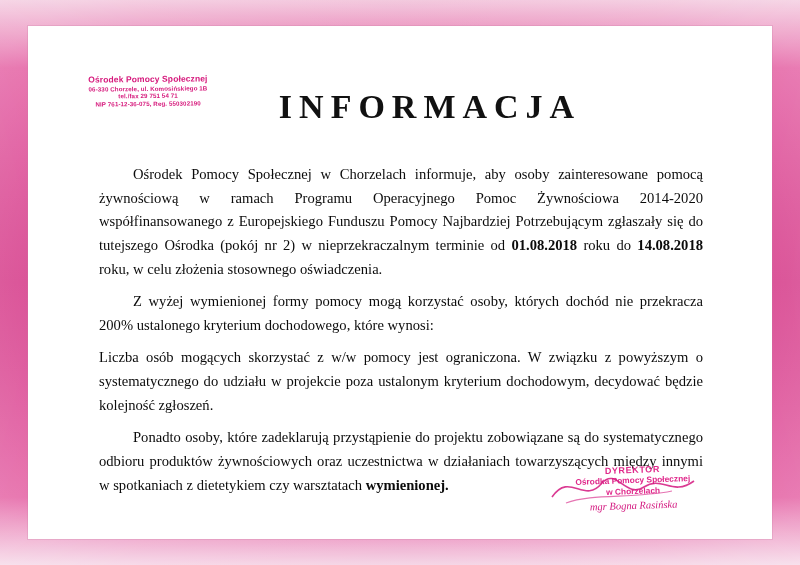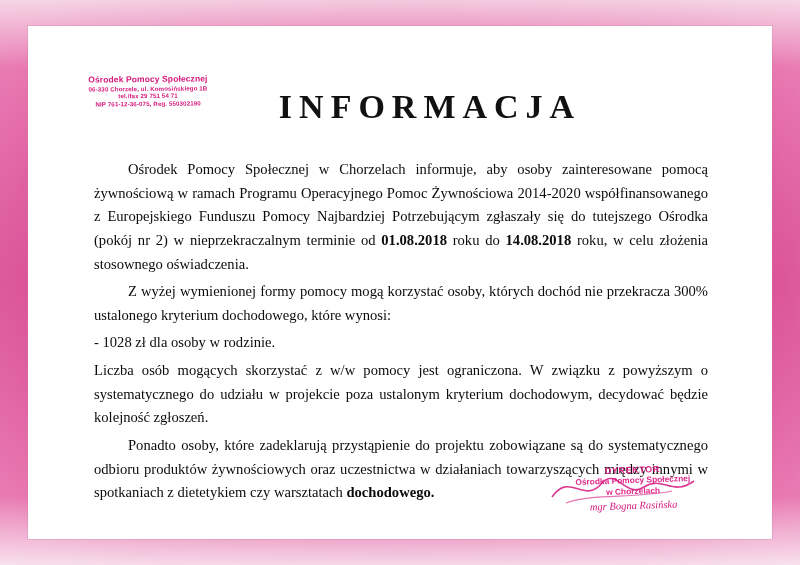--- a/index.html
+++ b/index.html
@@ -102,21 +102,21 @@
     left: 62px;
     top: 128px;
     width: 622px;
     font-family: "Liberation Serif", serif;
     font-size: 14.6px;
     line-height: 1.62;
     color: #0b0b0b;
     text-align: justify;
   }
   .body-text p {
-    margin: 4px;
+    margin: 9px;
   }
   .indent {
     text-indent: 34px;
   }
   b { font-weight: bold; }
 
   
   .stamp-sign {
     position: absolute;
     right: 74px;
@@ -172,27 +172,26 @@
       <div class="s-line3">tel./fax 29 751 54 71</div>
       <div class="s-line4">NIP 761-12-36-075, Reg. 550302190</div>
     </div>
 
     <div class="title">INFORMACJA</div>
 
     <div class="body-text">
 
       <p class="indent"><span>Ośrodek Pomocy Społecznej w Chorzelach informuje, aby osoby zainteresowane pomocą żywnościową w ramach Programu Operacyjnego Pomoc Żywnościowa 2014-2020 współfinansowanego z Europejskiego Funduszu Pomocy Najbardziej Potrzebującym zgłaszały się do tutejszego Ośrodka (pokój nr 2) w nieprzekraczalnym terminie od </span><b>01.08.2018</b><span> roku do </span><b>14.08.2018</b><span> roku, w celu złożenia stosownego oświadczenia.</span></p>
 
-      <p class="indent">Z wyżej wymienionej formy pomocy mogą korzystać osoby, których dochód nie przekracza 300% ustalonego kryterium dochodowego, które wynosi:</p>
-
-      <p>- 1028 zł dla osoby w rodzinie.</p>
+      <p class="indent">Z wyżej wymienionej formy pomocy mogą korzystać osoby, których dochód nie przekracza 200% ustalonego kryterium dochodowego, które wynosi:</p>
+
 
       <p>Liczba osób mogących skorzystać z w/w pomocy jest ograniczona. W związku z powyższym o systematycznego do udziału w projekcie poza ustalonym kryterium dochodowym, decydować będzie kolejność zgłoszeń.</p>
 
-      <p class="indent"><span>Ponadto osoby, które zadeklarują przystąpienie do projektu zobowiązane są do systematycznego odbioru produktów żywnościowych oraz uczestnictwa w działaniach towarzyszących między innymi w spotkaniach z dietetykiem czy warsztatach </span><b>dochodowego.</b></p>
+      <p class="indent"><span>Ponadto osoby, które zadeklarują przystąpienie do projektu zobowiązane są do systematycznego odbioru produktów żywnościowych oraz uczestnictwa w działaniach towarzyszących między innymi w spotkaniach z dietetykiem czy warsztatach </span><b>wymienionej.</b></p>
 
     </div>
 
     <div class="stamp-sign">
       <div class="sg-title">DYREKTOR</div>
       <div class="sg-l1">Ośrodka Pomocy Społecznej</div>
       <div class="sg-l2">w Chorzelach</div>
       <div class="sg-name">mgr Bogna Rasińska</div>
     </div>
 

